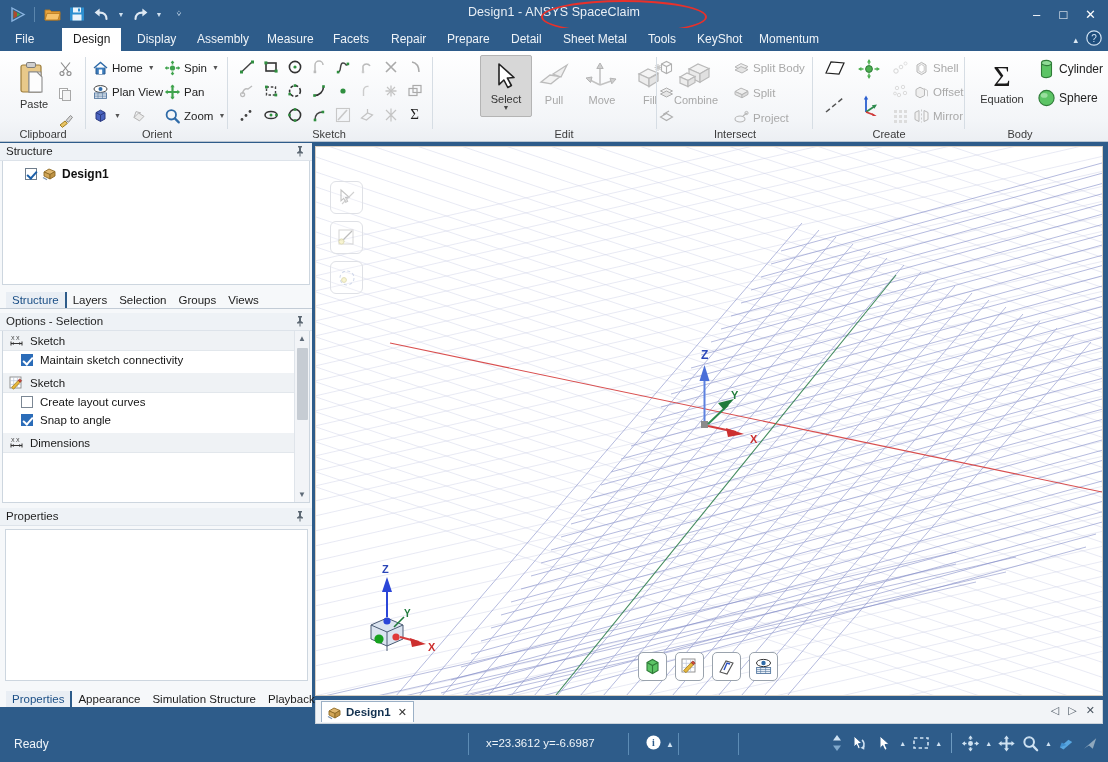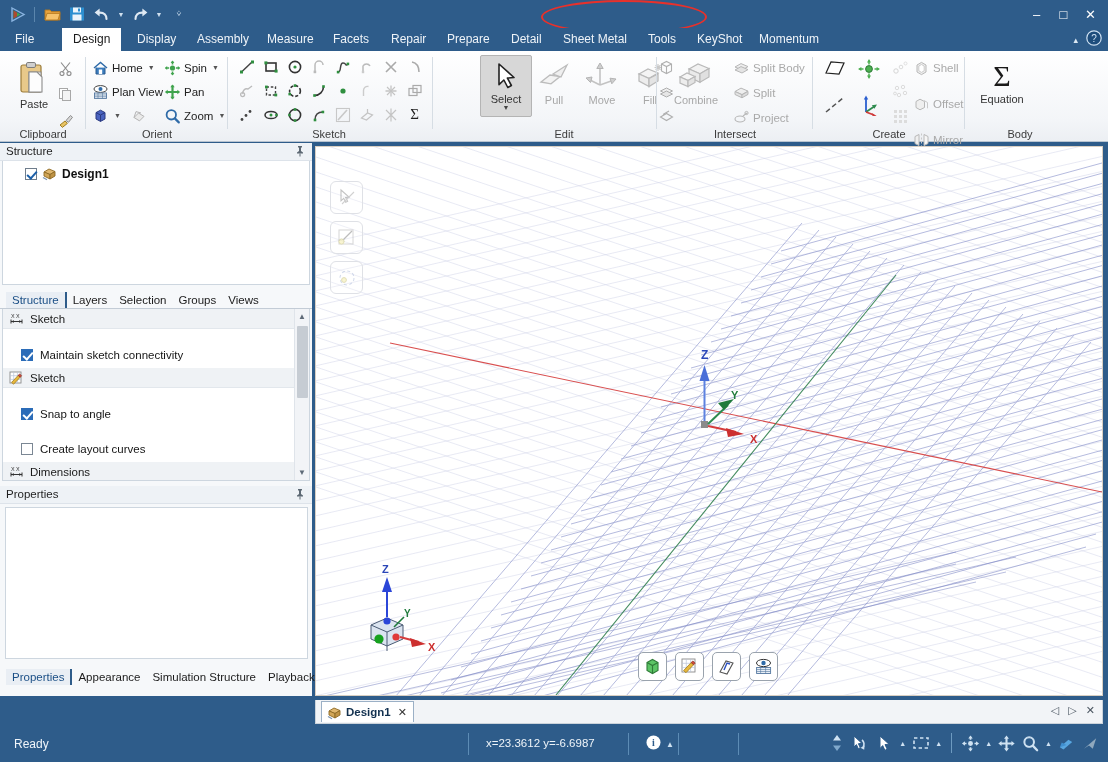--- a/index.html
+++ b/index.html
@@ -77,21 +77,21 @@
 
   .tabstrip { display:flex; align-items:flex-end; height:20px; padding-left:6px; gap:0;
     border-bottom:1px solid #c3ccd6; background:#f6f8fa; }
   .tabstrip .tb { font-size:11.5px; padding:2px 6px 2px 6px; color:#1b1b1b; cursor:pointer; white-space:nowrap; }
   .tabstrip .tb.active { color:#1b4f86; background:#e9eef4; border-right:2px solid #2e5c8a; }
 
   .optbody { position:relative; height:172px; background:#fff; border:1px solid #cdd6df;
     border-top:none; margin:0 2px; overflow:hidden; }
   .opthdr { height:20px; background:#eff2f5; border-bottom:1px solid #e2e7ec;
     display:flex; align-items:center; gap:6px; padding-left:6px; font-size:11.5px; color:#1a1a1a; }
-  .optchk { display:flex; align-items:center; gap:7px; padding:3px 0 3px 18px; font-size:11.5px; color:#151515; cursor:pointer;margin-top:17px; }
+  .optchk { display:flex; align-items:center; gap:7px; padding:3px 0 3px 18px; font-size:11.5px; color:#151515; cursor:pointer; }
   .cbx2 { width:12px; height:12px; border:1px solid #7b8794; background:#fff; position:relative; flex:0 0 auto; }
   .cbx2.on { background:#2b6cb8; border-color:#2b6cb8; }
   .cbx2.on::after { content:""; position:absolute; left:3px; top:0px; width:4px; height:8px;
     border:solid #fff; border-width:0 2px 2px 0; transform:rotate(42deg); }
   .scrollbar { position:absolute; right:0; top:0; width:15px; height:100%; background:#f2f4f7;
     border-left:1px solid #dfe4ea; }
   .sbarrow { height:15px; display:flex; align-items:center; justify-content:center; font-size:8px;
     color:#5f6b78; cursor:pointer; }
   .sbthumb { position:absolute; left:2px; top:17px; width:11px; height:72px; background:#c6ccd3;
     border-radius:1px; cursor:pointer; }
@@ -175,20 +175,21 @@
         </svg>
       </div>
       <div class="qi" style="width:10px">
         <span style="color:#cfe0ef;font-size:7px">▼</span>
       </div>
       <div class="qi" style="width:16px;margin-left:4px">
         <span style="color:#cfe0ef;font-size:8px">⩒</span>
       </div>
     </div>
 
+    <div class="title-text">Design1 - ANSYS SpaceClaim</div>
     <div class="annot-ellipse"></div>
 
     <div class="wctrl">
       <div>–</div>
       <div>□</div>
       <div>✕</div>
     </div>
   </div>
 
   <div class="ribtabs">
@@ -673,21 +674,21 @@
                 <rect x="2" y="8" width="3" height="3"></rect>
                 <rect x="7" y="8" width="3" height="3"></rect>
                 <rect x="12" y="8" width="3" height="3"></rect>
                 <rect x="2" y="13" width="3" height="3"></rect>
                 <rect x="7" y="13" width="3" height="3"></rect>
                 <rect x="12" y="13" width="3" height="3"></rect>
               </g>
             </svg>
           </span>
       </div>
-      <div style="position:absolute;left:100px;top:5px;display:flex;flex-direction:column;gap:13px">
+      <div style="position:absolute;left:100px;top:5px;display:flex;flex-direction:column;gap:1px">
         <div class="smallrow dis">
           <span class="ico">
               <svg width="17" height="16" viewBox="0 0 17 16">
                 <path d="M4 5l4.5-2.6L13 5v7l-4.5 2.6L4 12z" fill="#efefef" stroke="#b8b8b8" stroke-width="1"></path>
                 <path d="M5.8 6l2.7-1.5L11.2 6v4.8L8.5 12.4 5.8 10.8z" fill="#fff" stroke="#c6c6c6" stroke-width=".9"></path>
               </svg>
             </span>
           <span class="lbl">Shell</span>
         </div>
         <div class="smallrow dis">
@@ -713,20 +714,40 @@
       <div class="glabel">Create</div>
       <div class="gdiv"></div>
     </div>
 
     <div class="grp" style="left:965px;width:143px">
       <div class="bigbtn" style="position:absolute;left:8px;top:6px;width:58px">
         <span class="ico">
           <span style="font-size:30px;line-height:30px;font-family:'Liberation Serif',serif;color:#1a1a1a">Σ</span>
         </span>
         <span class="lbl" style="margin-top:2px">Equation</span>
+      </div>
+      <div style="position:absolute;left:72px;top:6px;display:flex;flex-direction:column;gap:6px">
+        <div class="smallrow">
+          <span class="ico">
+            <svg width="19" height="20" viewBox="0 0 19 20">
+              <path d="M4.5 4v12a5 2.6 0 0010 0V4z" fill="#5cc465" stroke="#2f7b38" stroke-width="1.1"></path>
+              <ellipse cx="9.5" cy="4" rx="5" ry="2.6" fill="#8fdc96" stroke="#2f7b38" stroke-width="1.1"></ellipse>
+            </svg>
+          </span>
+          <span class="lbl" style="font-size:12px">Cylinder</span>
+        </div>
+        <div class="smallrow">
+          <span class="ico">
+            <svg width="19" height="20" viewBox="0 0 19 20">
+              <circle cx="9.5" cy="10" r="7.6" fill="#5cc465" stroke="#2f7b38" stroke-width="1.1"></circle>
+              <ellipse cx="7.2" cy="7.4" rx="3.4" ry="2.4" fill="#a9e6ad" opacity=".8"></ellipse>
+            </svg>
+          </span>
+          <span class="lbl" style="font-size:12px">Sphere</span>
+        </div>
       </div>
       <div class="glabel" style="left:0;width:110px">Body</div>
     </div>
   </div>
 
   <div class="leftcol">
 
     <div class="panelhdr">
       <span>Structure</span>
       <span class="pin">
@@ -751,20 +772,29 @@
       </div>
     </div>
     <div class="tabstrip" style="margin-top:4px">
       <span class="tb active">Structure</span>
       <span class="tb">Layers</span>
       <span class="tb">Selection</span>
       <span class="tb">Groups</span>
       <span class="tb">Views</span>
     </div>
 
+    <div class="panelhdr" style="margin-top:4px">
+      <span>Options - Selection</span>
+      <span class="pin">
+        <svg width="10" height="12" viewBox="0 0 10 12">
+            <path d="M3 1h4v1l-1 1v3l2 1.5v1H2v-1L4 6V3L3 2z" fill="#5c6873"></path>
+            <path d="M5 8.5V11.5" stroke="#5c6873" stroke-width="1"></path>
+          </svg>
+      </span>
+    </div>
     <div class="optbody">
       <div class="opthdr">
         <span class="ico">
           <svg width="15" height="14" viewBox="0 0 15 14">
               <text x="2" y="6" font-size="5.4" fill="#333" font-family="Liberation Sans">X X</text>
               <path d="M2 9.5h11M2 7.5v4M13 7.5v4" stroke="#333" stroke-width="1"></path>
               <polygon points="2,9.5 5,8.2 5,10.8" fill="#333"></polygon>
               <polygon points="13,9.5 10,8.2 10,10.8" fill="#333"></polygon>
             </svg>
         </span>
@@ -780,26 +810,26 @@
           <svg width="15" height="14" viewBox="0 0 15 14">
             <rect x="1" y="1" width="11" height="11" fill="#fff" stroke="#8b8b8b" stroke-width=".9"></rect>
             <path d="M1 4.7h11M1 8.4h11M4.7 1v11M8.4 1v11" stroke="#b9c4da" stroke-width=".7"></path>
             <path d="M2.6 11.4l6.6-7 2 1.8-6.6 7z" fill="#e8b83c" stroke="#a07c1e" stroke-width=".8"></path>
             <path d="M9.2 4.4l1.4-1.5 2 1.8-1.4 1.5z" fill="#cf4b3c" stroke="#8e2c21" stroke-width=".7"></path>
           </svg>
         </span>
         <span>Sketch</span>
       </div>
       <div class="optchk">
+        <span class="cbx2"></span>
+        <span>Create layout curves</span>
+      </div>
+      <div class="optchk">
         <span class="cbx2 on"></span>
         <span>Snap to angle</span>
-      </div>
-      <div class="optchk">
-        <span class="cbx2"></span>
-        <span>Create layout curves</span>
       </div>
 
       <div class="opthdr" style="margin-top:4px">
         <span class="ico">
           <svg width="15" height="14" viewBox="0 0 15 14">
               <text x="2" y="6" font-size="5.4" fill="#333" font-family="Liberation Sans">X X</text>
               <path d="M2 9.5h11M2 7.5v4M13 7.5v4" stroke="#333" stroke-width="1"></path>
               <polygon points="2,9.5 5,8.2 5,10.8" fill="#333"></polygon>
               <polygon points="13,9.5 10,8.2 10,10.8" fill="#333"></polygon>
             </svg>

